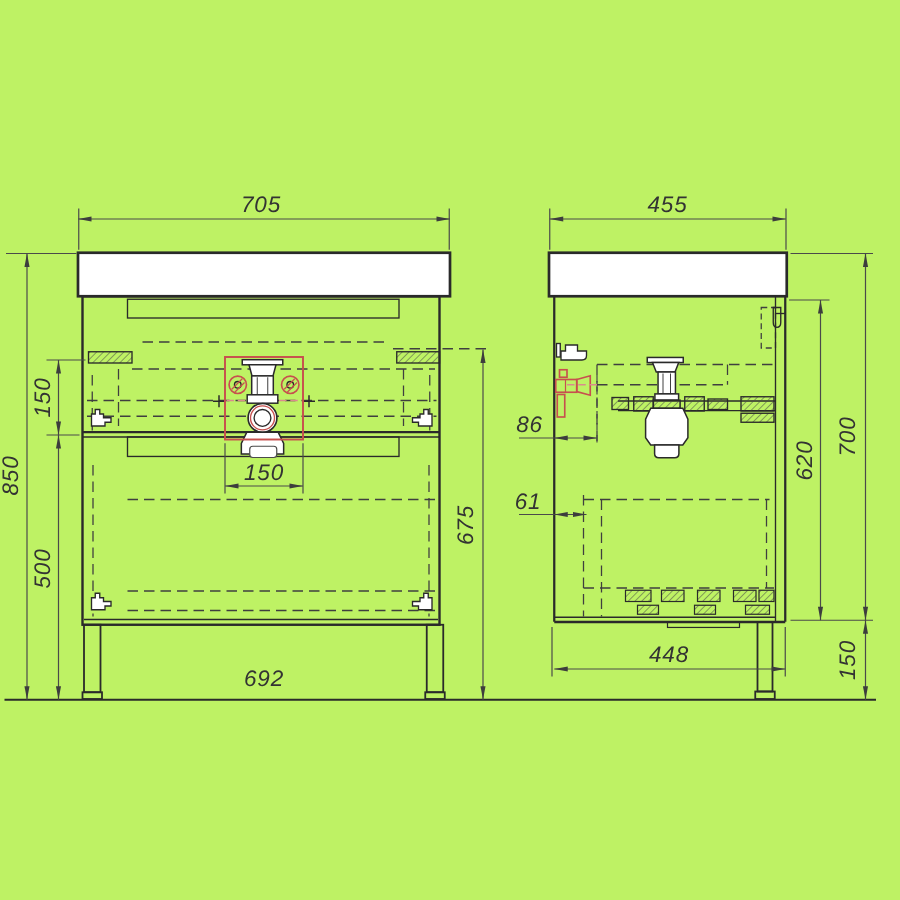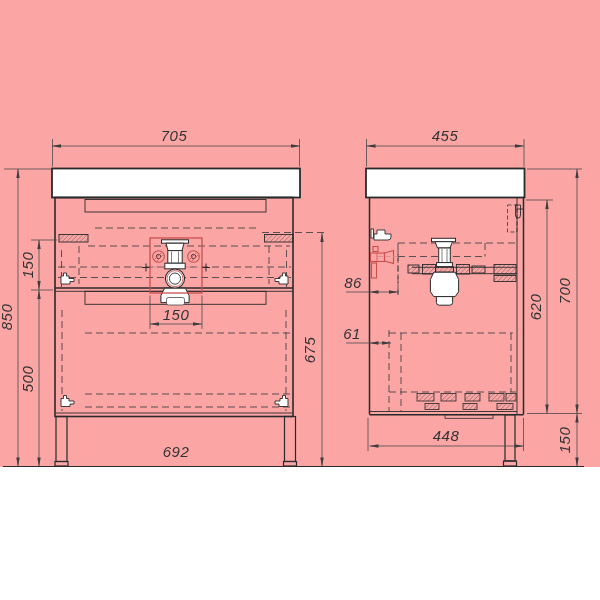--- a/index.html
+++ b/index.html
@@ -1,16 +1,16 @@
 <!DOCTYPE html>
 <html><head>
 <meta charset="utf-8">
 <style>
   html,body{margin:0;padding:0;background:#ffffff;}
-  .page{position:relative;width:600px;height:467px;background:#fca5a5;overflow:hidden;
+  .page{position:relative;width:600px;height:600px;background:#bef264;overflow:hidden;
         font-family:"Liberation Sans", sans-serif;}
   svg{position:absolute;left:0;top:0;display:block;}
   text{font-family:"Liberation Sans", sans-serif;font-style:italic;fill:#333333;
        font-size:15px;letter-spacing:0.5px;}
 </style>
 </head>
 <body>
 
 <div class="page">
 <svg width="600" height="600" viewBox="0 0 600 600">

